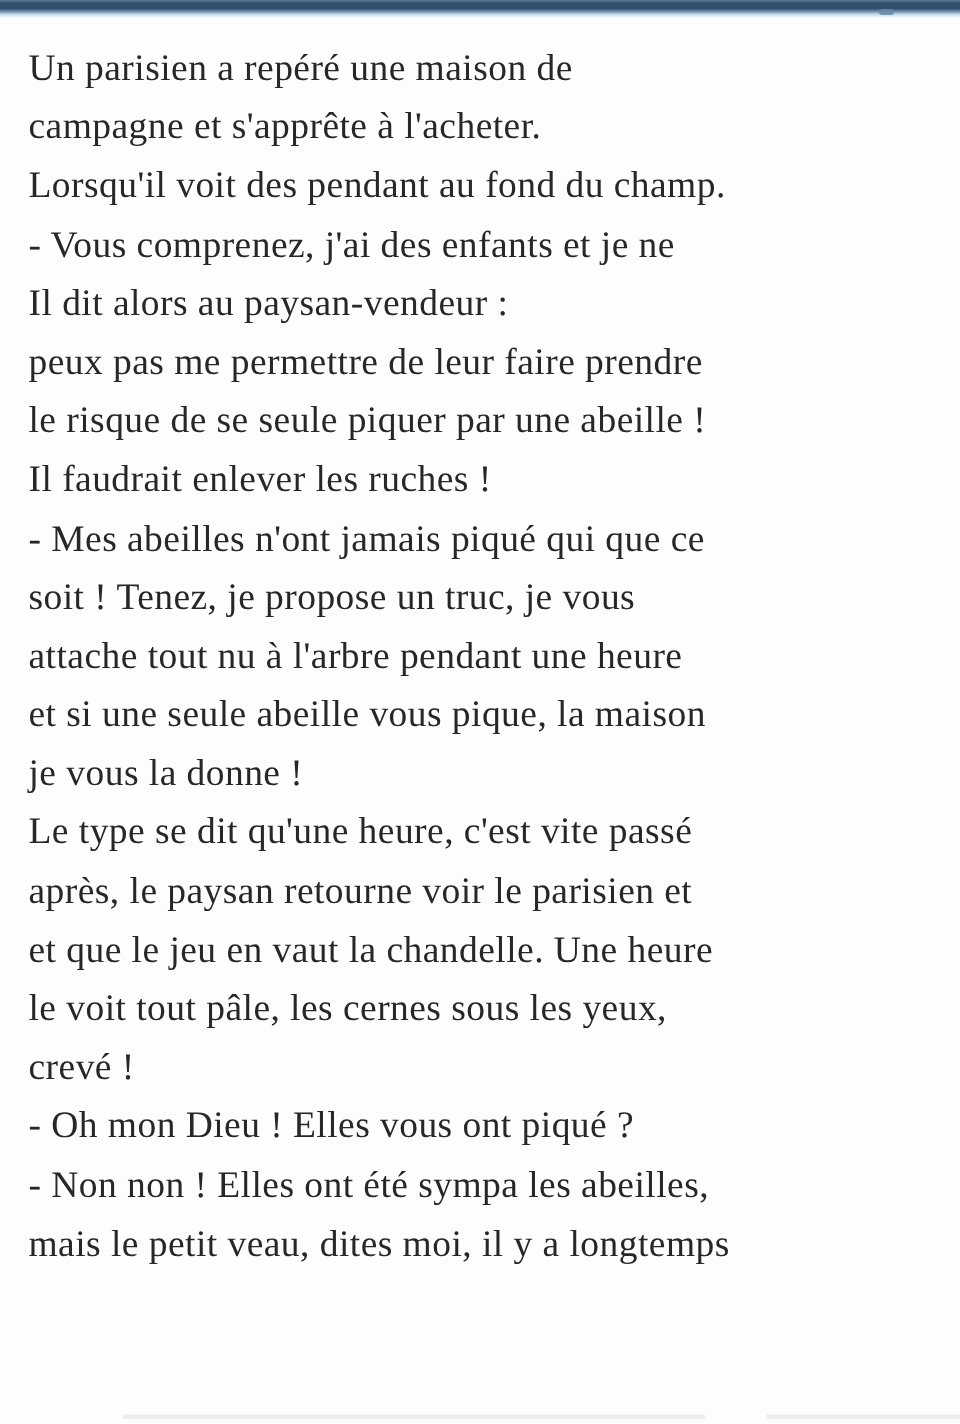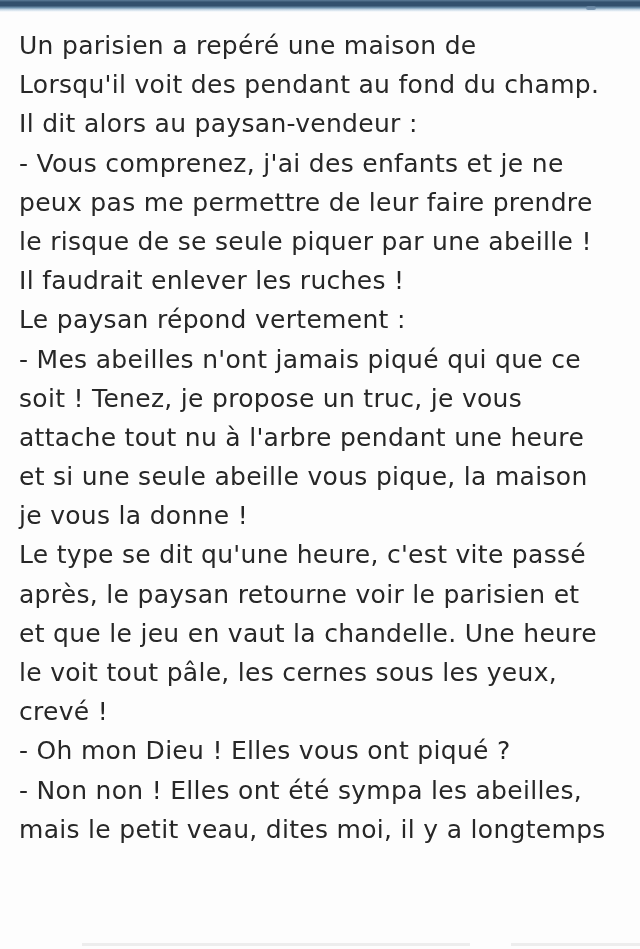--- a/index.html
+++ b/index.html
@@ -5,21 +5,21 @@
   :root {
     --background: #fdfdfd;
     --text: #272727;
     --top-bar-edge: #5d7d99;
     --top-bar-dark: #32506d;
     --top-bar-steel: #7497b2;
     --top-bar-pale: #c6d8e6;
     --notch: #6b8aa6;
     --divider: #ededed;
   }
-  * { margin: 0; padding: 0; box-sizing: border-box; }
+  * { margin: 0; padding: 0; box-sizing: border-box; font-family: Liberation Serif, serif; }
   html, body {
     width: 640px;
     height: 949px;
     overflow: hidden;
     background: var(--background);
     font-family: "DejaVu Sans", sans-serif;
   }
   .page {
     position: relative;
     width: 640px;
@@ -78,27 +78,27 @@
 </head>
 <body>
 
 <div class="page">
   <div class="top-bar">
     <div class="top-bar-notch"></div>
   </div>
 
   <div class="joke-text">
       <div class="line">Un parisien a repéré une maison de</div>
+      <div class="line">campagne et s'apprête à l'acheter.</div>
       <div class="line">Lorsqu'il voit des pendant au fond du champ.</div>
+      <div class="line">- Vous comprenez, j'ai des enfants et je ne</div>
       <div class="line">Il dit alors au paysan-vendeur :</div>
-      <div class="line">- Vous comprenez, j'ai des enfants et je ne</div>
       <div class="line">peux pas me permettre de leur faire prendre</div>
       <div class="line">le risque de se seule piquer par une abeille !</div>
       <div class="line">Il faudrait enlever les ruches !</div>
-      <div class="line">Le paysan répond vertement :</div>
       <div class="line">- Mes abeilles n'ont jamais piqué qui que ce</div>
       <div class="line">soit ! Tenez, je propose un truc, je vous</div>
       <div class="line">attache tout nu à l'arbre pendant une heure</div>
       <div class="line">et si une seule abeille vous pique, la maison</div>
       <div class="line">je vous la donne !</div>
       <div class="line">Le type se dit qu'une heure, c'est vite passé</div>
       <div class="line">après, le paysan retourne voir le parisien et</div>
       <div class="line">et que le jeu en vaut la chandelle. Une heure</div>
       <div class="line">le voit tout pâle, les cernes sous les yeux,</div>
       <div class="line">crevé !</div>

